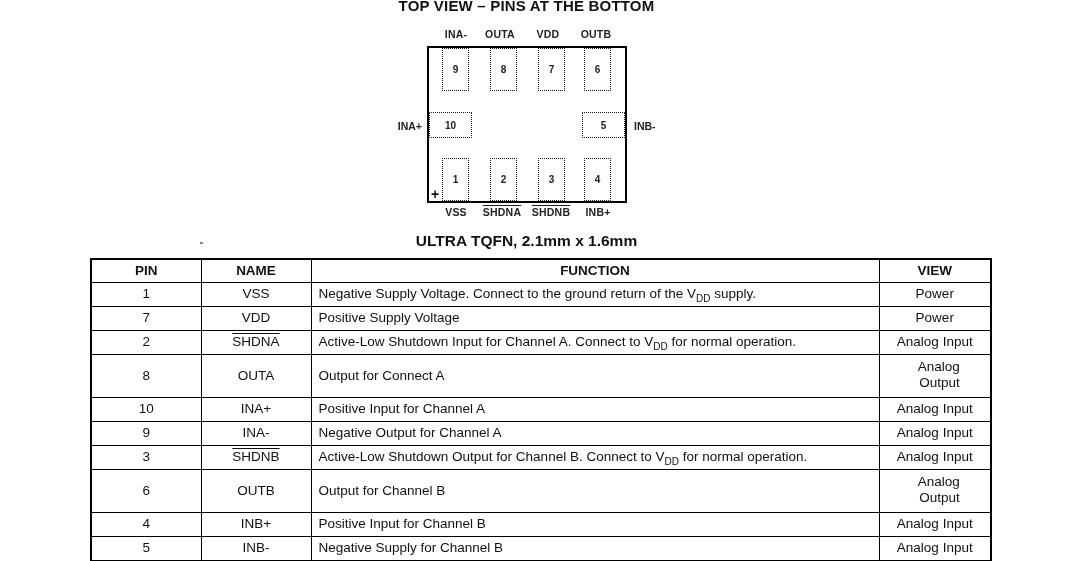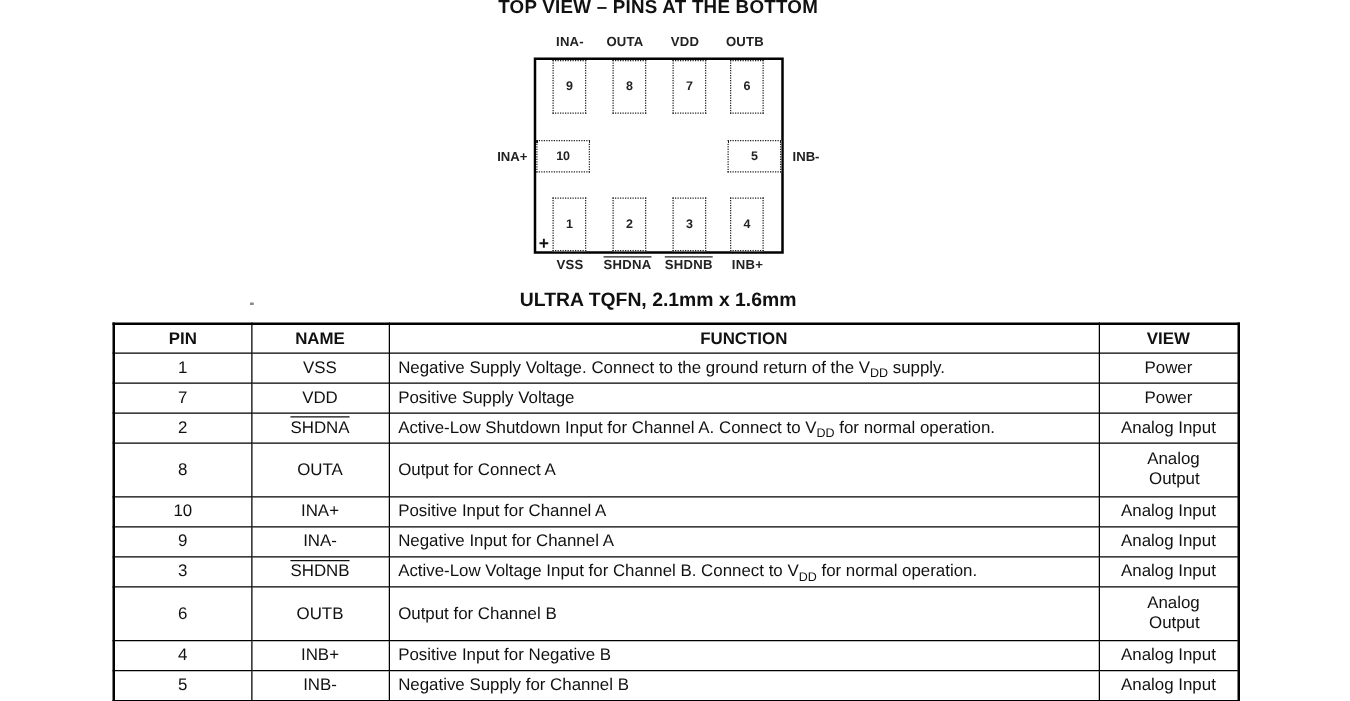--- a/index.html
+++ b/index.html
@@ -168,39 +168,39 @@
       </tr>
       <tr>
         <td>10</td>
         <td>INA+</td>
         <td class="fn"><span>Positive Input for Channel A</span></td>
         <td>Analog Input</td>
       </tr>
       <tr>
         <td>9</td>
         <td>INA-</td>
-        <td class="fn"><span>Negative Input for Channel A</span></td>
+        <td class="fn"><span>Negative Output for Channel A</span></td>
         <td>Analog Input</td>
       </tr>
       <tr>
         <td>3</td>
         <td><span class="ovl">SHDNB</span></td>
-        <td class="fn"><span>Active-Low Voltage Input for Channel B. Connect to V</span><sub>DD</sub><span> for normal operation.</span></td>
+        <td class="fn"><span>Active-Low Shutdown Output for Channel B. Connect to V</span><sub>DD</sub><span> for normal operation.</span></td>
         <td>Analog Input</td>
       </tr>
       <tr class="tall">
         <td>6</td>
         <td>OUTB</td>
         <td class="fn"><span>Output for Channel B</span></td>
         <td><span class="narrow">Analog Output</span></td>
       </tr>
       <tr>
         <td>4</td>
         <td>INB+</td>
-        <td class="fn"><span>Positive Input for Negative B</span></td>
+        <td class="fn"><span>Positive Input for Channel B</span></td>
         <td>Analog Input</td>
       </tr>
       <tr>
         <td>5</td>
         <td>INB-</td>
         <td class="fn"><span>Negative Supply for Channel B</span></td>
         <td>Analog Input</td>
       </tr>
     </tbody>
   </table>

